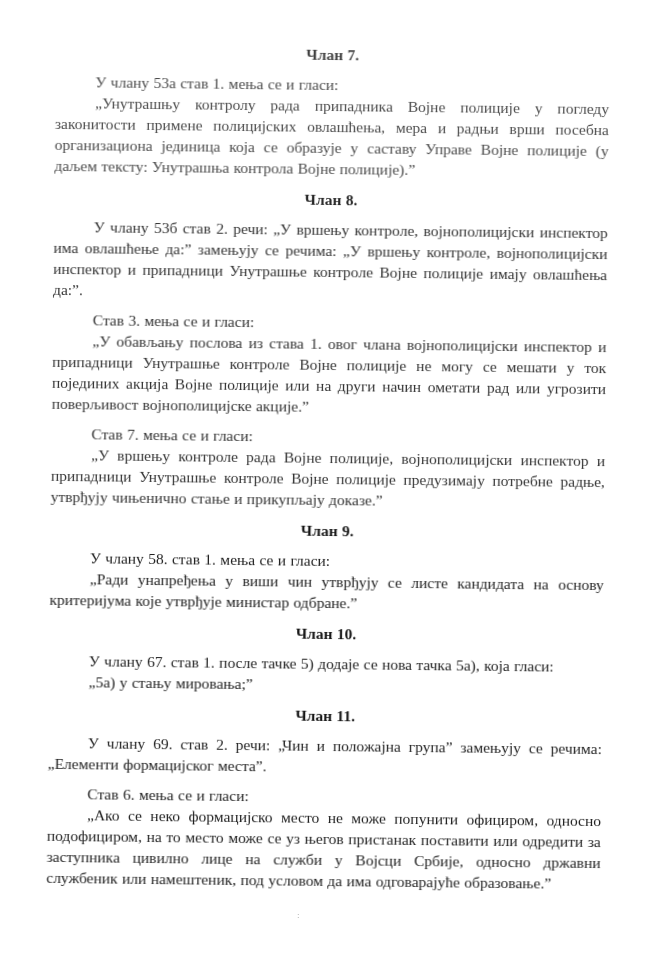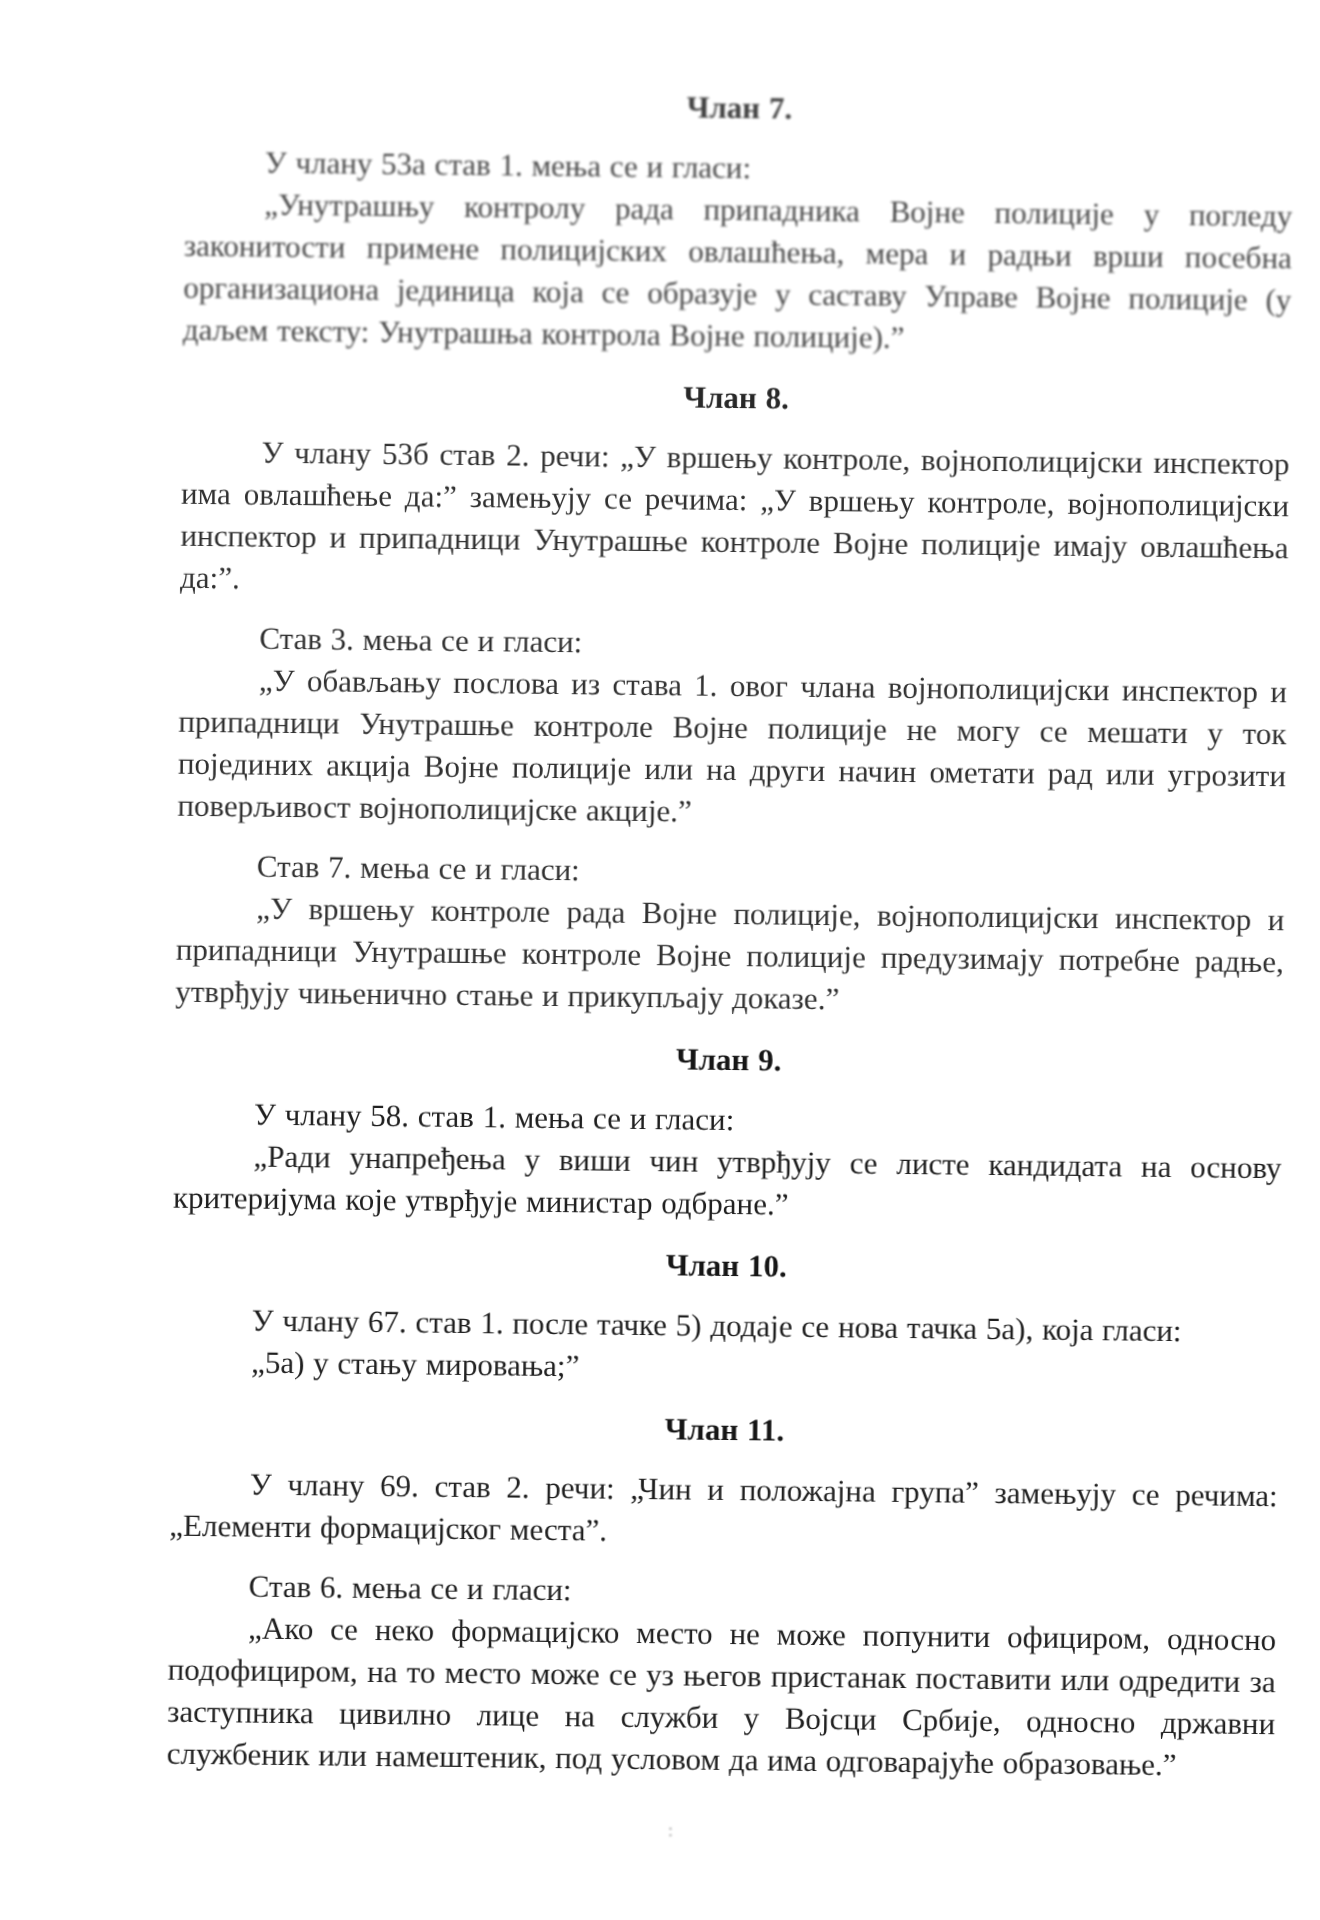--- a/index.html
+++ b/index.html
@@ -8,21 +8,20 @@
     width: 660px;
     height: 960px;
     background: #ffffff;
     overflow: hidden;
   }
   .page {
     position: relative;
     width: 524px;
     height: 960px;
     background: #ffffff;
-    margin-left: 37px;
   }
   .doc {
     position: absolute;
     left: 52px;
     top: 44px;
     width: 554px;
     transform: rotate(0.65deg);
     transform-origin: 50% 40%;
     font-family: "Liberation Serif", "DejaVu Serif", serif;
     font-size: 15.5px;

